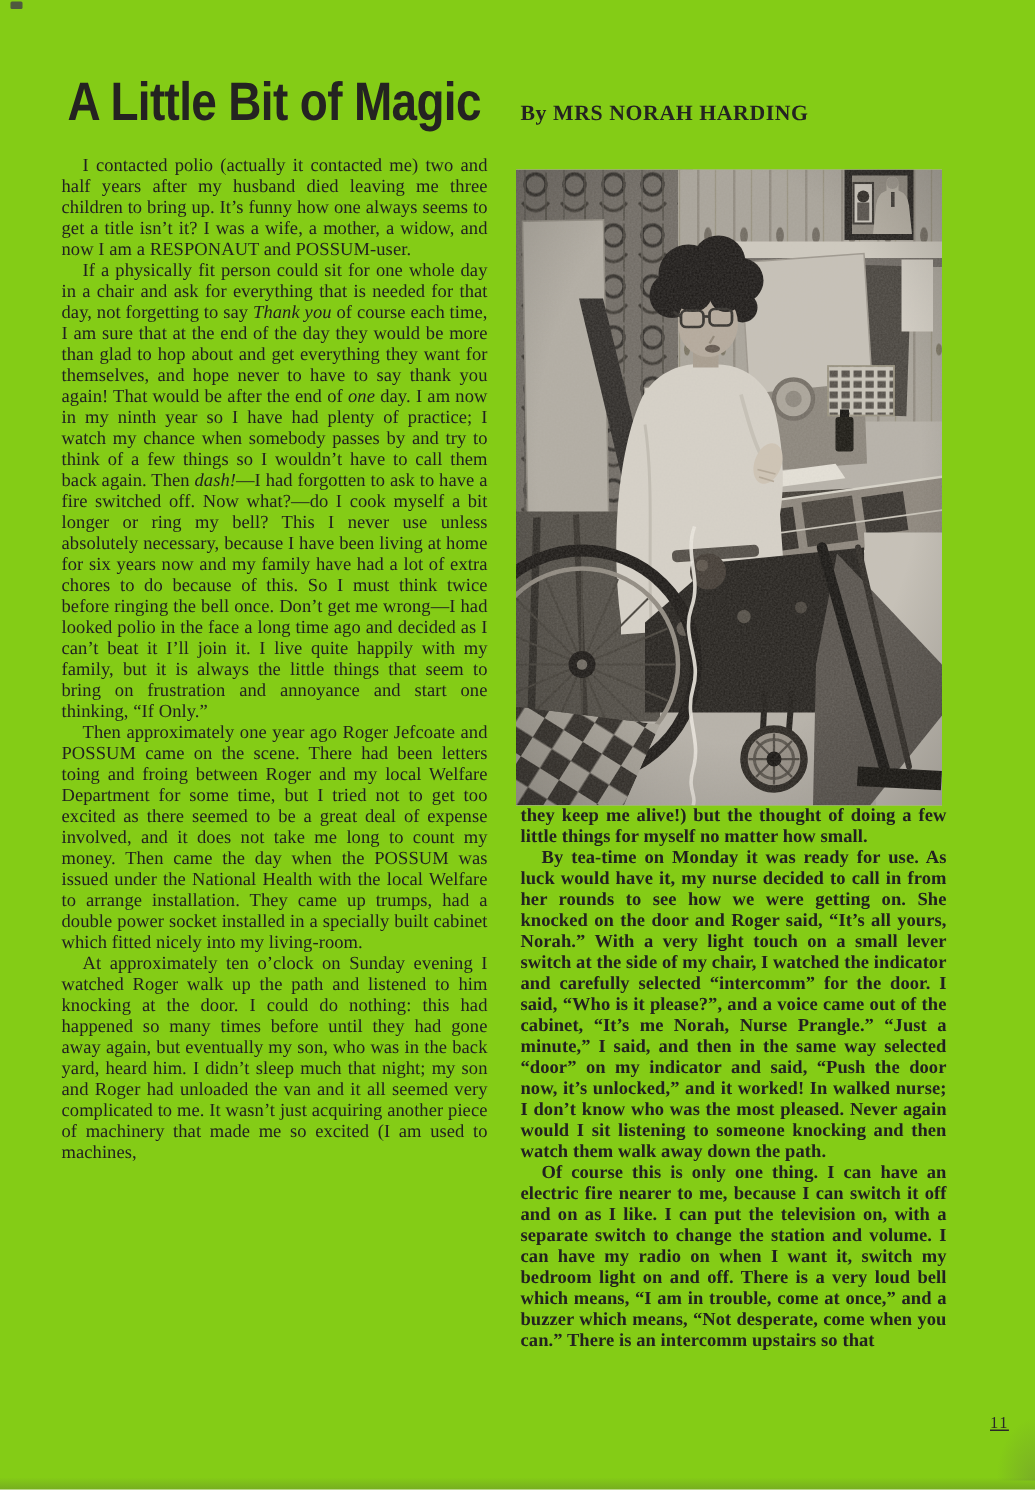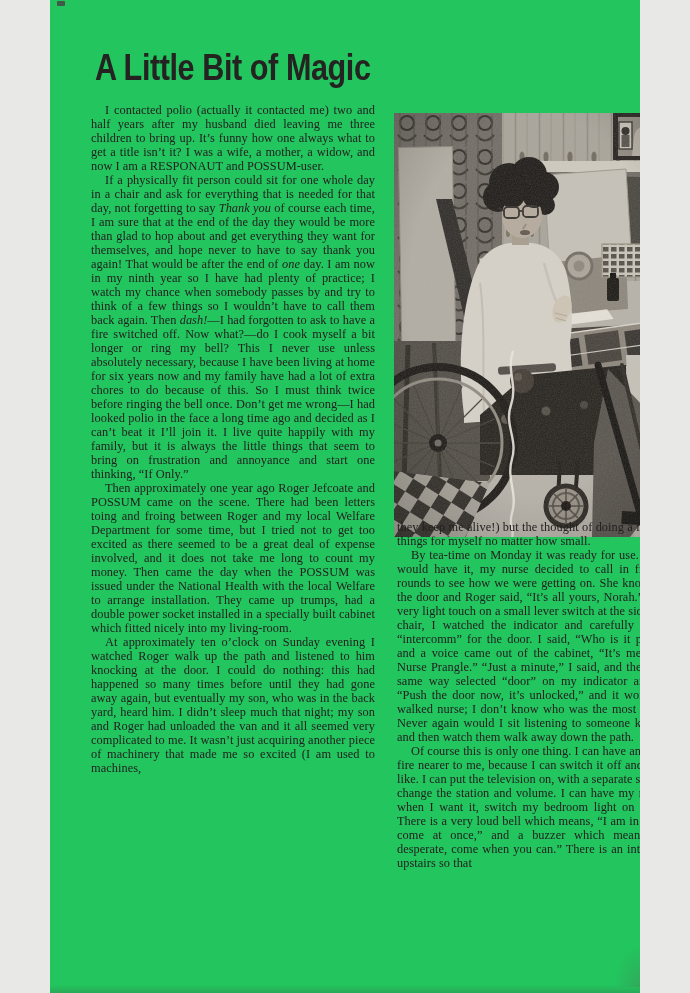--- a/index.html
+++ b/index.html
@@ -1,18 +1,18 @@
 <!DOCTYPE html>
 <html><head>
 <meta charset="utf-8">
 <style>
   html,body { margin:0; padding:0; background:#e8e8e6; }
   .page {
-    position:relative; width:590px; height:993px; margin:0 auto;
-    background:#22c55e; overflow:hidden;
+    position:relative; width:690px; height:993px; margin:0 auto;
+    background:#84cc16; overflow:hidden;
     font-family:"Liberation Serif", serif; color:#201f1d;
   }
   
   .title {
     position:absolute; left:45px; top:50px; margin:0;
     font-family:"Liberation Sans", sans-serif; font-weight:bold;
     font-size:36px; line-height:36px; letter-spacing:-0.5px; color:#242321;
     transform:scaleX(0.85); transform-origin:left center; white-space:nowrap;
   }
   .byline {
@@ -22,21 +22,21 @@
   }
   
   .col {
     position:absolute; width:284px;
     font-size:12.35px; line-height:14px; text-align:justify;
     letter-spacing:0.05px; color:#222120;
   }
   .col p { margin:0; }
   .col p.indent { text-indent:14px; }
   .col-left  { left:41px;  top:103px; }
-  .col-right { left:347px; top:520px; }
+  .col-right { left:347px; top:536px;font-weight:bold; }
   
   .photo {
     position:absolute; left:344px; top:113px; width:284px; height:424px;
     margin:0; overflow:hidden; background:#b6b1a8;
   }
   .photo svg { display:block; width:284px; height:424px; }
   
   .page-number {
     position:absolute; left:660px; top:943px;
     font-size:11px; color:#2a2927; letter-spacing:1px;text-decoration:underline;
@@ -56,23 +56,24 @@
   }
 </style>
 </head>
 <body>
 
 <div class="page">
 
   <div class="mark-topleft"></div>
 
   <h1 class="title">A Little Bit of Magic</h1>
+  <div class="byline">By MRS NORAH HARDING</div>
 
   <section class="col col-left">
-    <p class="indent">I contacted polio (actually it contacted me) two and half years after my husband died leaving me three children to bring up.  It’s funny how one always what to get a title isn’t it?  I was a wife, a mother, a widow, and now I am a RESPONAUT and POSSUM-user.</p>
+    <p class="indent">I contacted polio (actually it contacted me) two and half years after my husband died leaving me three children to bring up.  It’s funny how one always seems to get a title isn’t it?  I was a wife, a mother, a widow, and now I am a RESPONAUT and POSSUM-user.</p>
     <p class="indent">If a physically fit person could sit for one whole day in a chair and ask for everything that is needed for that day, not forgetting to say <i>Thank you</i> of course each time, I am sure that at the end of the day they would be more than glad to hop about and get everything they want for themselves, and hope never to have to say thank you again!  That would be after the end of <i>one</i> day.  I am now in my ninth year so I have had plenty of practice; I watch my chance when somebody passes by and try to think of a few things so I wouldn’t have to call them back again.  Then <i>dash!</i>—I had forgotten to ask to have a fire switched off.  Now what?—do I cook myself a bit longer or ring my bell?  This I never use unless absolutely necessary, because I have been living at home for six years now and my family have had a lot of extra chores to do because of this.  So I must think twice before ringing the bell once.  Don’t get me wrong—I had looked polio in the face a long time ago and decided as I can’t beat it I’ll join it. I live quite happily with my family, but it is always the little things that seem to bring on frustration and annoyance and start one thinking, “If Only.”</p>
     <p class="indent">Then approximately one year ago Roger Jefcoate and POSSUM came on the scene.  There had been letters toing and froing between Roger and my local Welfare Department for some time, but I tried not to get too excited as there seemed to be a great deal of expense involved, and it does not take me long to count my money.  Then came the day when the POSSUM was issued under the National Health with the local Welfare to arrange installation.  They came up trumps, had a double power socket installed in a specially built cabinet which fitted nicely into my living-room.</p>
     <p class="indent">At approximately ten o’clock on Sunday evening I watched Roger walk up the path and listened to him knocking at the door.  I could do nothing: this had happened so many times before until they had gone away again, but eventually my son, who was in the back yard, heard him.  I didn’t sleep much that night; my son and Roger had unloaded the van and it all seemed very complicated to me. It wasn’t just acquiring another piece of machinery that made me so excited (I am used to machines,</p>
   </section>
 
   <figure class="photo" role="img" aria-label="Black-and-white photograph of Mrs Norah Harding seated in her wheelchair at home, wearing glasses and a light cardigan, beside a table with POSSUM control equipment">
     <svg viewBox="0 0 284 424" xmlns="http://www.w3.org/2000/svg">
       <defs>
         <pattern id="loops" width="26" height="34" patternUnits="userSpaceOnUse">
           <rect width="26" height="34" fill="#6e6962"></rect>

